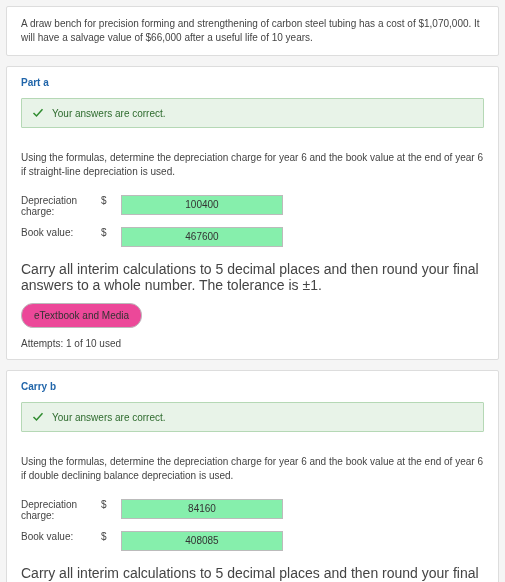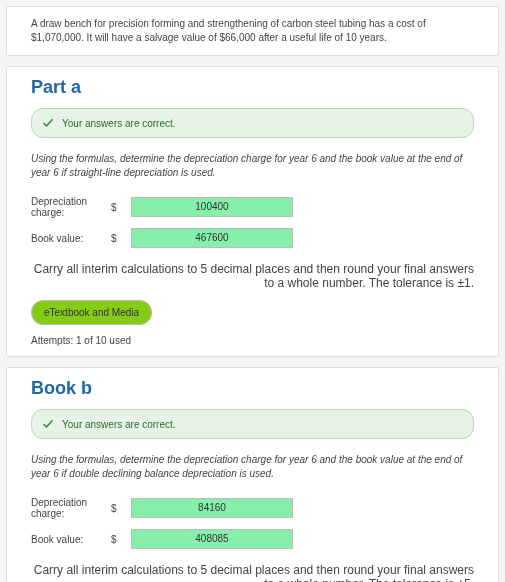--- a/index.html
+++ b/index.html
@@ -9,65 +9,63 @@
     font-family: Arial, sans-serif;
     font-size: 11px;
     color: #333;
     width: 505px;
   }
   .card {
     background: #fff;
     border: 1px solid #ddd;
     border-radius: 2px;
     margin: 6px 6px 10px 6px;
-    padding: 10px 24px;
+    padding: 10px 14px;
     box-sizing: border-box;
   }
   .problem-text {
     font-size: 10px;
     color: #444;
     line-height: 1.4;
   }
   .part-title {
     color: #2266aa;
     font-weight: bold;
-    font-size: 18px;
+    font-size: 10px;
     margin-bottom: 10px;
   }
   .correct-box {
     background: #e8f3e8;
     border: 1px solid #b5d8b5;
-    border-radius: 12px;
+    border-radius: 1px;
     padding: 8px 10px;
-    margin-bottom: 14px;
+    margin-bottom: 23px;
     display: flex;
     align-items: center;
     gap: 8px;
     color: #2e6b2e;
     font-size: 10px;
   }
   .check-icon {
     width: 12px;
     height: 12px;
   }
   .check-icon svg {
     width: 12px;
     height: 12px;
     display: block;
   }
   .instr {
     font-size: 10px;
     color: #444;
     margin-bottom: 16px;
     line-height: 1.4;
-    font-style: italic;
   }
   .field-row {
     display: flex;
-    align-items: center;
     margin-bottom: 10px;
     font-size: 10px;
   }
   .field-label {
     width: 80px;
     color: #444;
   }
   .currency {
     width: 20px;
     color: #444;
@@ -76,30 +74,29 @@
     border: 1px solid #bbb;
     background: #86efac;
     width: 160px;
     height: 18px;
     line-height: 18px;
     text-align: center;
     font-size: 10px;
     color: #333;
   }
   .note {
-    font-size: 12px;
+    font-size: 14px;
     color: #444;
     margin-top: 14px;
     margin-bottom: 10px;
-    text-align: right;
   }
   .etext-btn {
     display: inline-block;
     border: 1px solid #bbb;
-    background: #84cc16;
+    background: #ec4899;
     padding: 6px 12px;
     font-size: 10px;
     color: #333;
     border-radius: 12px;
     cursor: pointer;
   }
   .attempts {
     text-align: left;
     font-size: 10px;
     color: #444;
@@ -140,21 +137,21 @@
   </div>
 
   <div class="note">Carry all interim calculations to 5 decimal places and then round your final answers to a whole number. The tolerance is ±1.</div>
 
   <div class="etext-btn">eTextbook and Media</div>
 
   <div class="attempts">Attempts: 1 of 10 used</div>
 </div>
 
 <div class="card" style="margin-bottom:0;">
-  <div class="part-title">Book b</div>
+  <div class="part-title">Carry b</div>
 
   <div class="correct-box">
     <span class="check-icon">
       <svg viewBox="0 0 16 16">
           <path fill="none" stroke="#2e8b2e" stroke-width="2" d="M2 8 L6 12 L14 3"></path>
         </svg>
     </span>
     <span>Your answers are correct.</span>
   </div>
 

